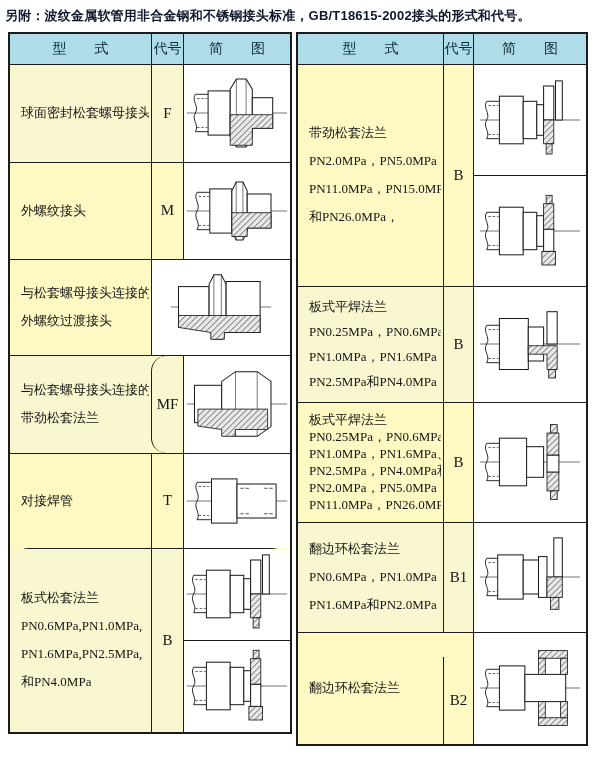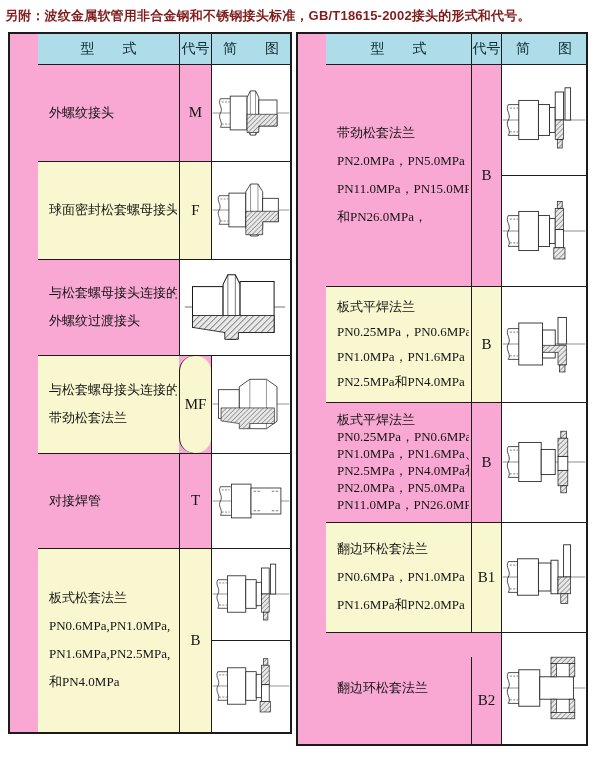--- a/index.html
+++ b/index.html
@@ -7,26 +7,26 @@
     --hl-bg:#f9f7cf;
     --line:#1b1b1b;
   }
   html,body{margin:0;padding:0;}
   body{
     width:600px;height:768px;background:#fff;overflow:hidden;
     font-family:"Liberation Sans","DejaVu Sans",sans-serif;color:#111;
   }
   .intro{
     font:600 13px/1.35 "Liberation Sans","DejaVu Sans",sans-serif;
-    color:#7f1d1d;
+    color:#0f172a;
     padding:7px 4px 7px 5px;
     letter-spacing:0.2px;
   }
   .tables{display:flex;gap:4px;padding:0 8px;align-items:flex-start;}
-  .tbl{border:2px solid var(--line);background:#f9a8d4;box-sizing:border-box;padding-left:28px;}
+  .tbl{border:2px solid var(--line);background:#fef9c3;box-sizing:border-box;}
   .tbl-left{width:284px;}
   .tbl-right{width:292px;}
   .row{display:flex;box-sizing:border-box;}
   .row + .row{border-top:1.5px solid var(--line);}
   .cell{box-sizing:border-box;min-width:0;}
   .cell + .cell{border-left:1.5px solid var(--line);text-align:right;}
   .thead{background:var(--header-bg);height:30px;}
   .thead .cell{
     display:flex;align-items:center;justify-content:center;
     font:14px "Liberation Serif","DejaVu Serif",serif;color:#0d2b33;
@@ -53,20 +53,50 @@
 
 <div class="page">
   <div class="intro">另附：波纹金属软管用非合金钢和不锈钢接头标准，GB/T18615-2002接头的形式和代号。</div>
   <div class="tables">
     <div class="tbl tbl-left" id="tbl-left">
         <div class="row thead">
           <div class="cell" style="flex: 0 0 141px;">型　　式</div>
           <div class="cell" style="flex: 0 0 32px;">代号</div>
           <div class="cell" style="flex: 1 1 0%;">简　　图</div>
         </div>
+        <div class="row hl" style="height: 98px;">
+          <div class="cell type-cell" style="flex: 0 0 141px; line-height: 28px;">
+            <div class="tline">球面密封松套螺母接头</div>
+          </div>
+          <div class="cell code-cell" style="flex: 0 0 32px;">F</div>
+          <div class="cell diagram-cell" style="flex: 1 1 0%;">
+            <div class="diag-half">
+              <svg viewBox="0 0 120 100" xmlns="http://www.w3.org/2000/svg">
+                <defs>
+                  <pattern id="hp2" width="5" height="5" patternUnits="userSpaceOnUse" patternTransform="rotate(45)">
+                    <rect width="5" height="5" fill="#e8e8e8"></rect>
+                    <line x1="0" y1="0" x2="0" y2="5" stroke="#555" stroke-width="1.5"></line>
+                  </pattern>
+                </defs>
+                <line x1="1" y1="50" x2="119" y2="50" stroke="#333" stroke-width="0.8"></line>
+                <path d="M11,28 c-5,8 5,14 0,22 c-5,8 5,14 0,22" fill="none" stroke="#1b1b1b" stroke-width="1.1"></path>
+                <line x1="11" y1="28" x2="27" y2="28" stroke="#1b1b1b" stroke-width="1.1"></line>
+                <line x1="11" y1="72" x2="27" y2="72" stroke="#1b1b1b" stroke-width="1.1"></line>
+                <line x1="13" y1="33" x2="25" y2="33" stroke="#1b1b1b" stroke-width="0.8" stroke-dasharray="3,2"></line>
+                <line x1="13" y1="67" x2="25" y2="67" stroke="#1b1b1b" stroke-width="0.8" stroke-dasharray="3,2"></line>
+                <rect x="26" y="24" width="26" height="52" fill="#fff" stroke="#1b1b1b" stroke-width="1.2"></rect>
+                <polygon points="59.3,10.0 70.7,10.0 78.0,22.0 78.0,78.0 70.7,90.0 59.3,90.0 52.0,78.0 52.0,22.0" fill="#fff" stroke="#1b1b1b" stroke-width="1.2"></polygon>
+                <line x1="59.28" y1="10" x2="59.28" y2="90" stroke="#1b1b1b" stroke-width="0.7"></line>
+                <line x1="70.72" y1="10" x2="70.72" y2="90" stroke="#1b1b1b" stroke-width="0.7"></line>
+                <rect x="78" y="32" width="24" height="36" fill="#fff" stroke="#1b1b1b" stroke-width="1.2"></rect>
+                <polygon points="52,52 102,52 102,68 78,68 78,88 52,88" fill="url(#hp2)" stroke="#1b1b1b" stroke-width="1"></polygon>
+              </svg>
+            </div>
+          </div>
+        </div>
         <div class="row" style="height: 97px;">
           <div class="cell type-cell" style="flex: 0 0 141px; line-height: 28px;">
             <div class="tline">外螺纹接头</div>
           </div>
           <div class="cell code-cell" style="flex: 0 0 32px;">M</div>
           <div class="cell diagram-cell" style="flex: 1 1 0%;">
             <div class="diag-half">
               <svg viewBox="0 0 120 100" xmlns="http://www.w3.org/2000/svg">
                 <defs>
                   <pattern id="hp1" width="5" height="5" patternUnits="userSpaceOnUse" patternTransform="rotate(45)">
@@ -83,50 +113,20 @@
                 <rect x="28" y="24" width="26" height="52" fill="#fff" stroke="#1b1b1b" stroke-width="1.2"></rect>
                 <polygon points="59.0,16.0 67.0,16.0 72.0,26.2 72.0,73.8 67.0,84.0 59.0,84.0 54.0,73.8 54.0,26.2" fill="#fff" stroke="#1b1b1b" stroke-width="1.2"></polygon>
                 <line x1="59.04" y1="16" x2="59.04" y2="84" stroke="#1b1b1b" stroke-width="0.7"></line>
                 <line x1="66.96" y1="16" x2="66.96" y2="84" stroke="#1b1b1b" stroke-width="0.7"></line>
                 <rect x="72" y="30" width="28" height="40" fill="#fff" stroke="#1b1b1b" stroke-width="1.2"></rect>
                 <polygon points="54,52 100,52 100,70 72,70 72,80 54,80" fill="url(#hp1)" stroke="#1b1b1b" stroke-width="1"></polygon>
               </svg>
             </div>
           </div>
         </div>
-        <div class="row hl" style="height: 98px;">
-          <div class="cell type-cell" style="flex: 0 0 141px; line-height: 28px;">
-            <div class="tline">球面密封松套螺母接头</div>
-          </div>
-          <div class="cell code-cell" style="flex: 0 0 32px;">F</div>
-          <div class="cell diagram-cell" style="flex: 1 1 0%;">
-            <div class="diag-half">
-              <svg viewBox="0 0 120 100" xmlns="http://www.w3.org/2000/svg">
-                <defs>
-                  <pattern id="hp2" width="5" height="5" patternUnits="userSpaceOnUse" patternTransform="rotate(45)">
-                    <rect width="5" height="5" fill="#e8e8e8"></rect>
-                    <line x1="0" y1="0" x2="0" y2="5" stroke="#555" stroke-width="1.5"></line>
-                  </pattern>
-                </defs>
-                <line x1="1" y1="50" x2="119" y2="50" stroke="#333" stroke-width="0.8"></line>
-                <path d="M11,28 c-5,8 5,14 0,22 c-5,8 5,14 0,22" fill="none" stroke="#1b1b1b" stroke-width="1.1"></path>
-                <line x1="11" y1="28" x2="27" y2="28" stroke="#1b1b1b" stroke-width="1.1"></line>
-                <line x1="11" y1="72" x2="27" y2="72" stroke="#1b1b1b" stroke-width="1.1"></line>
-                <line x1="13" y1="33" x2="25" y2="33" stroke="#1b1b1b" stroke-width="0.8" stroke-dasharray="3,2"></line>
-                <line x1="13" y1="67" x2="25" y2="67" stroke="#1b1b1b" stroke-width="0.8" stroke-dasharray="3,2"></line>
-                <rect x="26" y="24" width="26" height="52" fill="#fff" stroke="#1b1b1b" stroke-width="1.2"></rect>
-                <polygon points="59.3,10.0 70.7,10.0 78.0,22.0 78.0,78.0 70.7,90.0 59.3,90.0 52.0,78.0 52.0,22.0" fill="#fff" stroke="#1b1b1b" stroke-width="1.2"></polygon>
-                <line x1="59.28" y1="10" x2="59.28" y2="90" stroke="#1b1b1b" stroke-width="0.7"></line>
-                <line x1="70.72" y1="10" x2="70.72" y2="90" stroke="#1b1b1b" stroke-width="0.7"></line>
-                <rect x="78" y="32" width="24" height="36" fill="#fff" stroke="#1b1b1b" stroke-width="1.2"></rect>
-                <polygon points="52,52 102,52 102,68 78,68 78,88 52,88" fill="url(#hp2)" stroke="#1b1b1b" stroke-width="1"></polygon>
-              </svg>
-            </div>
-          </div>
-        </div>
         <div class="row" style="height: 96px;">
           <div class="cell type-cell" style="flex: 0 0 141px; line-height: 28px;">
             <div class="tline">与松套螺母接头连接的</div>
             <div class="tline">外螺纹过渡接头</div>
           </div>
           <div class="cell diagram-cell" style="flex: 1 1 0%;">
             <div class="diag-half">
               <svg viewBox="0 0 120 100" xmlns="http://www.w3.org/2000/svg">
                 <defs>
                   <pattern id="hp3" width="5" height="5" patternUnits="userSpaceOnUse" patternTransform="rotate(45)">
@@ -193,21 +193,21 @@
                 <rect x="30" y="24" width="30" height="52" fill="#fff" stroke="#1b1b1b" stroke-width="1.2"></rect>
                 <rect x="60" y="30" width="46" height="40" fill="#fff" stroke="#1b1b1b" stroke-width="1.2"></rect>
                 <line x1="64" y1="35" x2="76" y2="35" stroke="#1b1b1b" stroke-width="0.9" stroke-dasharray="4,2"></line>
                 <line x1="92" y1="35" x2="104" y2="35" stroke="#1b1b1b" stroke-width="0.9" stroke-dasharray="4,2"></line>
                 <line x1="64" y1="65" x2="76" y2="65" stroke="#1b1b1b" stroke-width="0.9" stroke-dasharray="4,2"></line>
                 <line x1="92" y1="65" x2="104" y2="65" stroke="#1b1b1b" stroke-width="0.9" stroke-dasharray="4,2"></line>
               </svg>
             </div>
           </div>
         </div>
-        <div class="row hl" style="height: 184px;">
+        <div class="row hl" style="height: 184px; border-radius: 19px;">
           <div class="cell type-cell" style="flex: 0 0 141px; line-height: 28px;">
             <div class="tline">板式松套法兰</div>
             <div class="tline">PN0.6MPa,PN1.0MPa,</div>
             <div class="tline">PN1.6MPa,PN2.5MPa,</div>
             <div class="tline">和PN4.0MPa</div>
           </div>
           <div class="cell code-cell" style="flex: 0 0 32px;">B</div>
           <div class="cell diagram-cell" style="flex: 1 1 0%;">
             <div class="diag-half">
               <svg viewBox="0 0 120 100" xmlns="http://www.w3.org/2000/svg">

